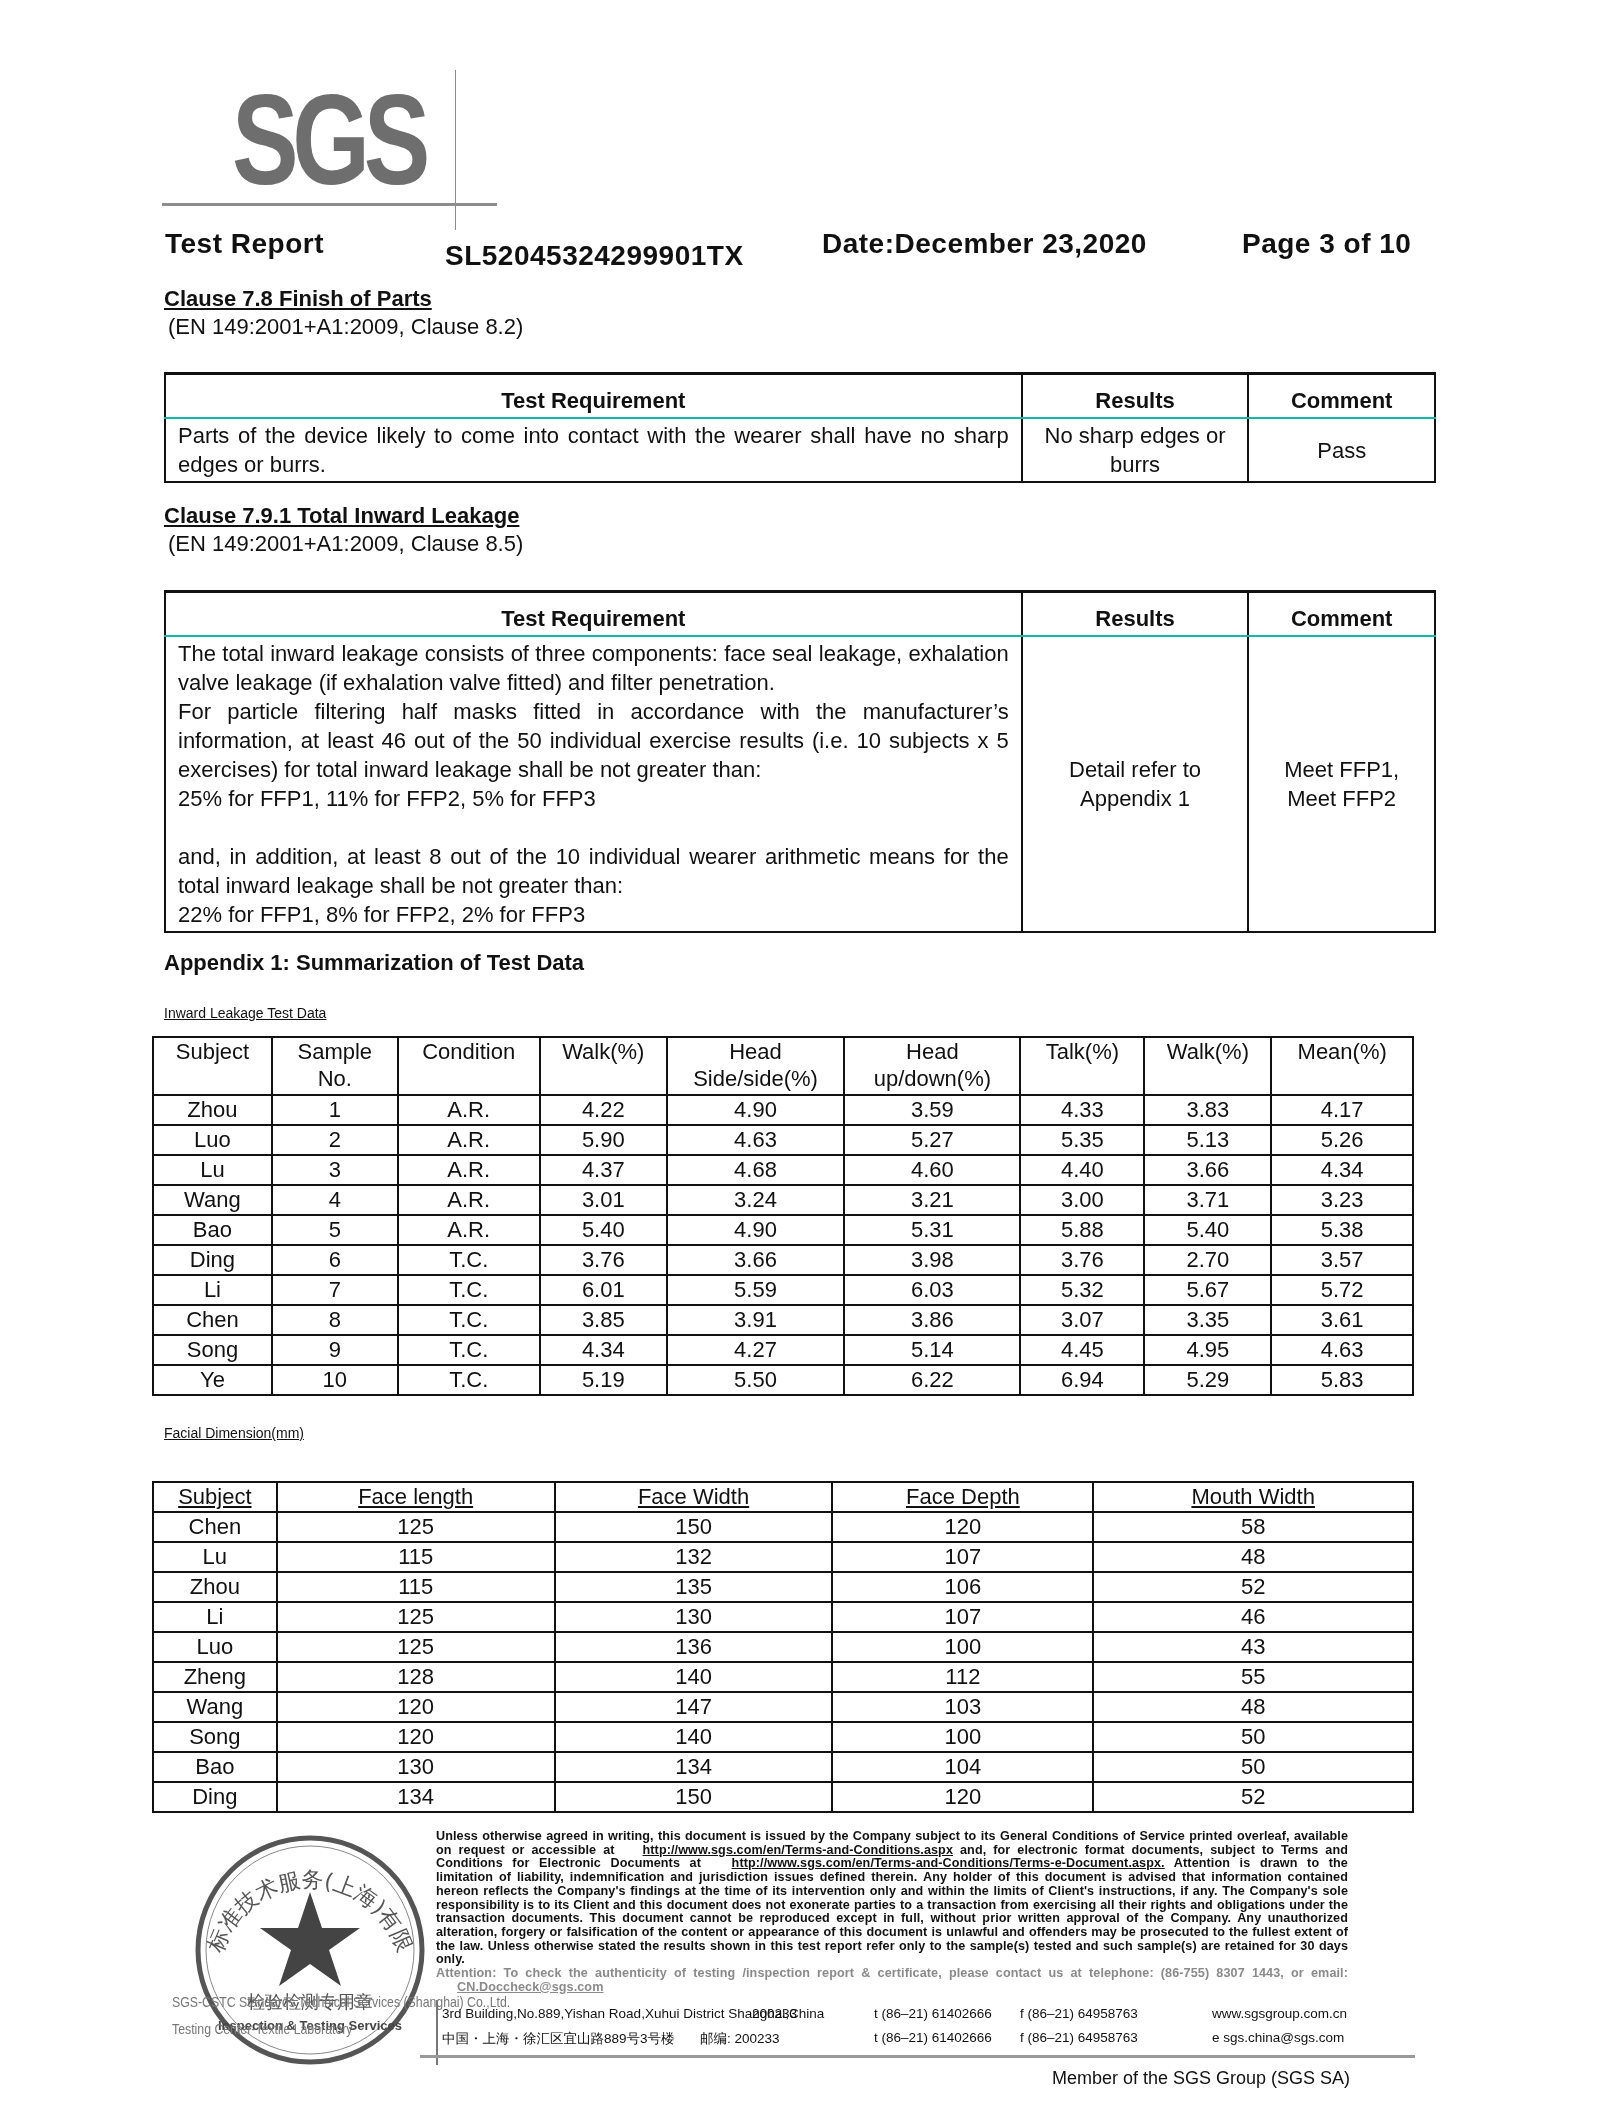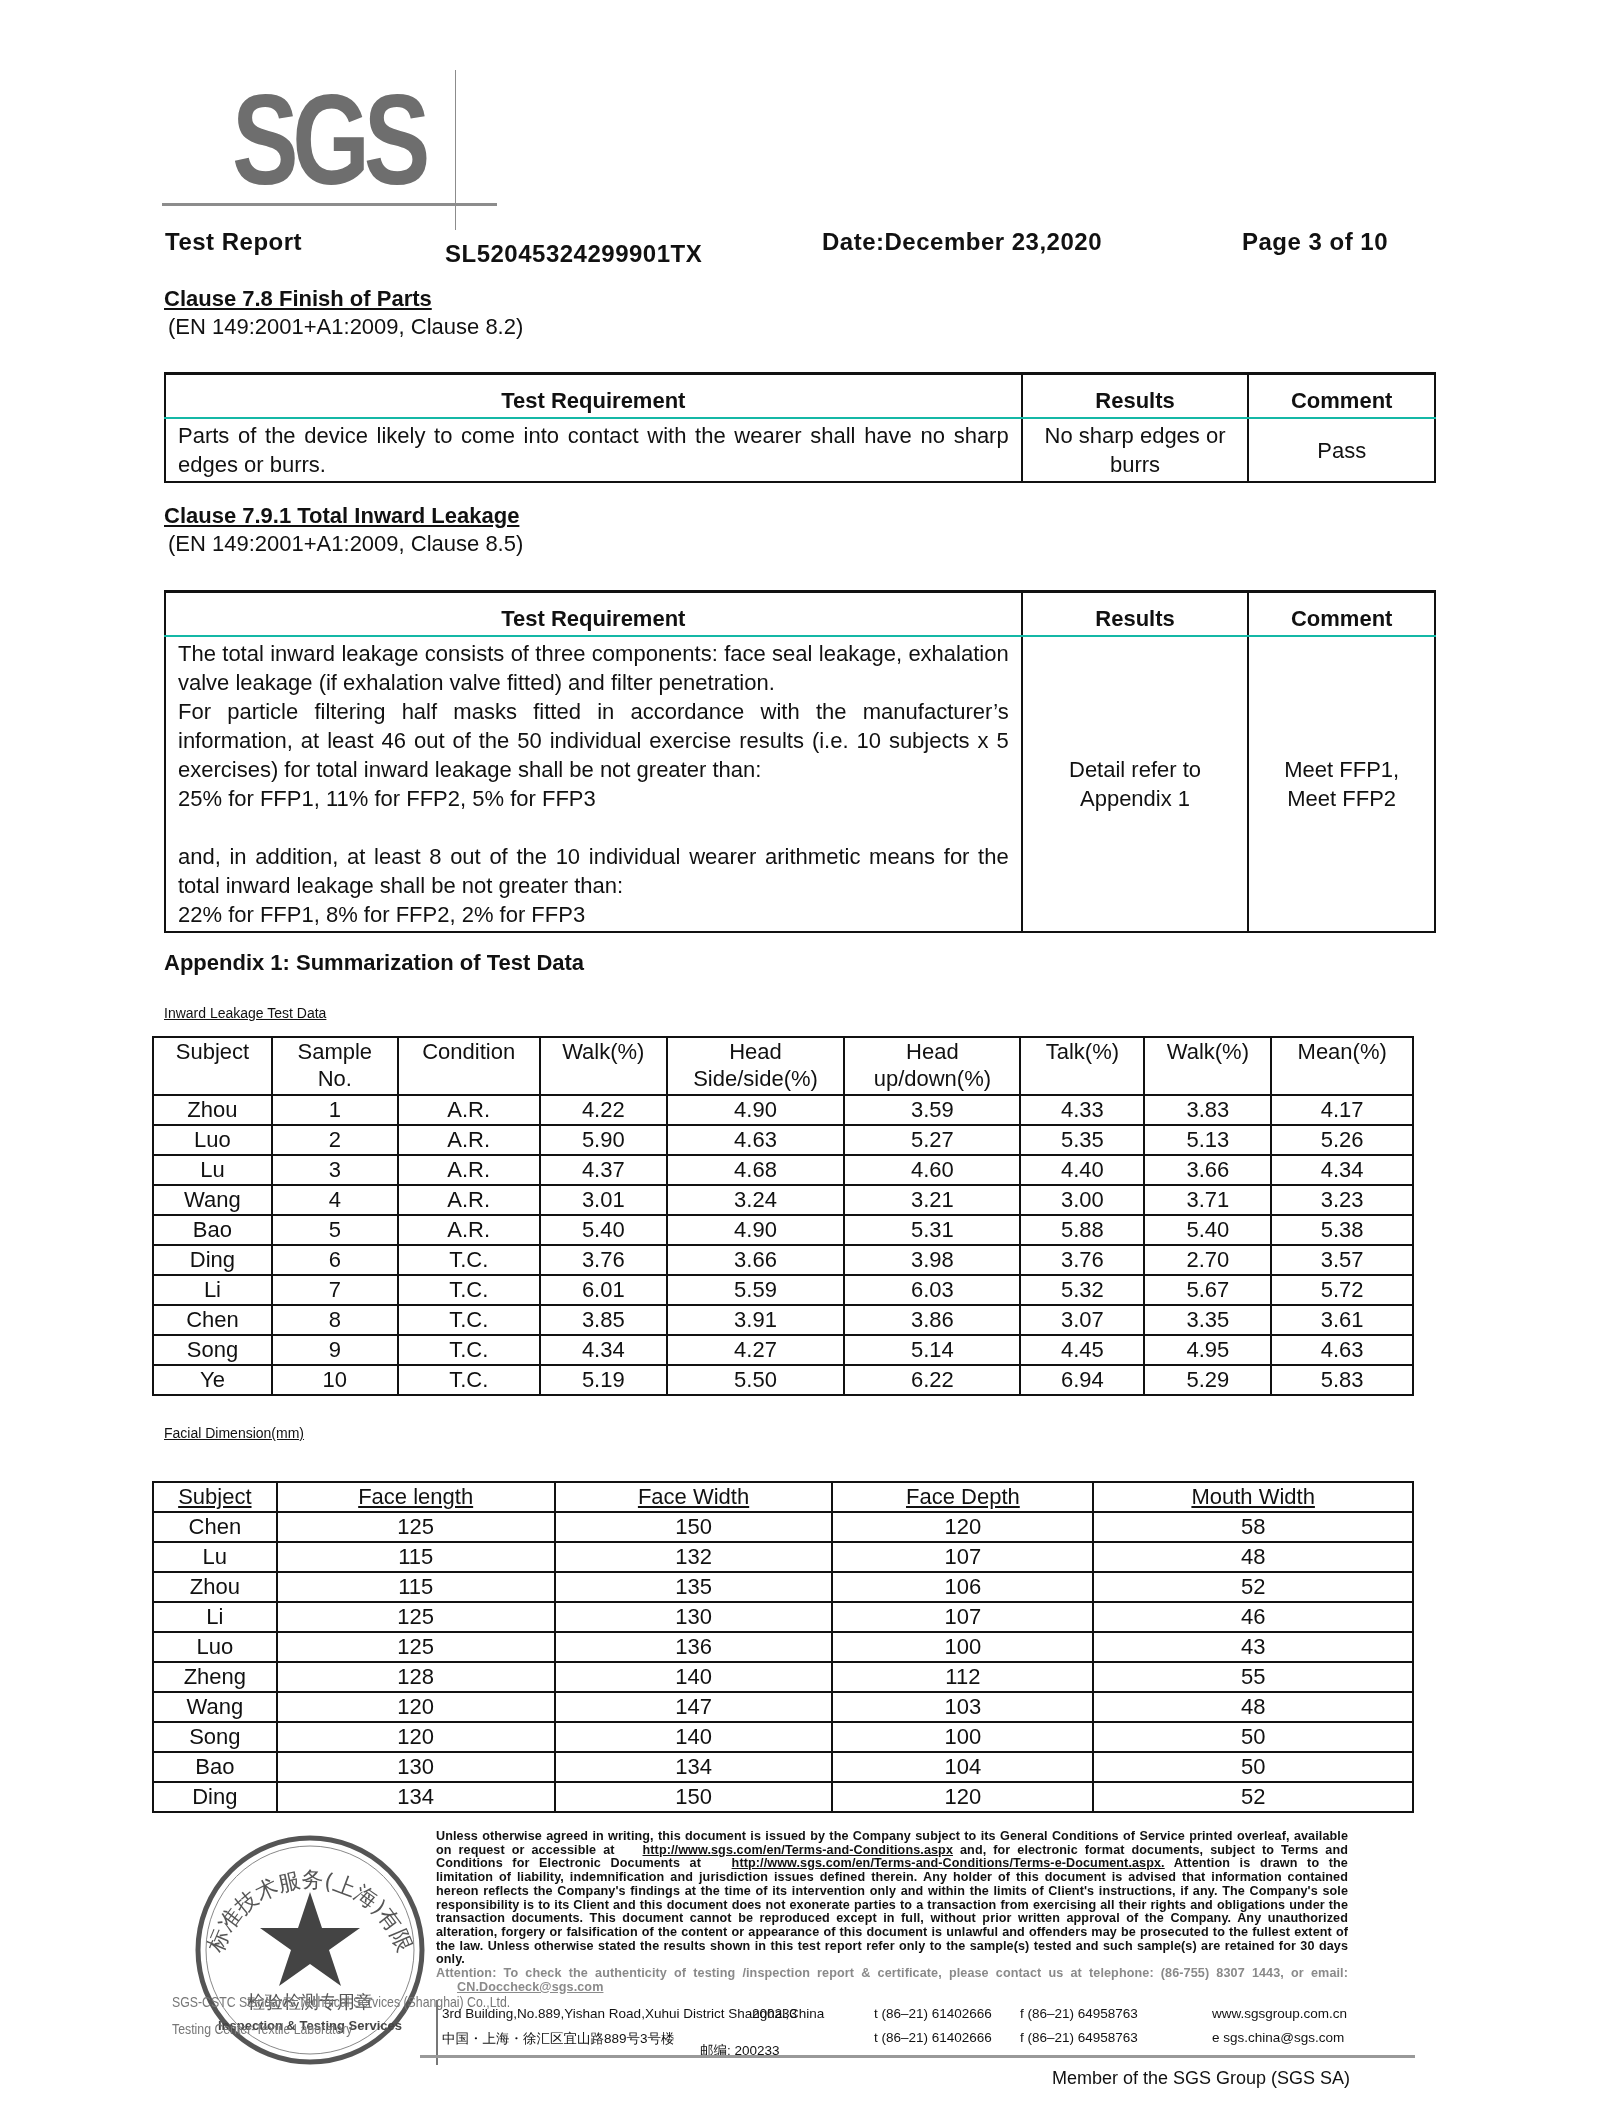--- a/index.html
+++ b/index.html
@@ -9,21 +9,21 @@
 
   
   .logo { left: 232px; top: 68px; width: 220px; height: 140px; }
   .logo-text { position: absolute; left: 0; top: 8px; font-family: "Liberation Sans", sans-serif;
                font-weight: bold; font-size: 128px; letter-spacing: -8px; color: #6e6e6e;
                transform: scaleX(0.78); transform-origin: left top; line-height: 1; }
   .logo-hline { position: absolute; left: 162px; top: 203px; width: 335px; height: 3px; background: #8c8c8c; }
   .logo-vline { position: absolute; left: 455px; top: 70px; width: 1px; height: 160px; background: #8c8c8c; }
 
   
-  .hdr { top: 228px; font-weight: bold; font-size: 24px; letter-spacing: 0.5px; }
+  .hdr { top: 228px; font-weight: bold; font-size: 28px; letter-spacing: 0.5px; }
   .hdr-title { left: 165px; }
   .hdr-num { left: 445px; margin-top: 12px; }
   .hdr-date { left: 822px; }
   .hdr-page { left: 1242px; }
 
   .clause-title { font-weight: bold; font-size: 22px; text-decoration: underline; left: 164px; }
   .clause-sub { font-size: 22px; left: 168px; }
 
   table.req { position: absolute; left: 164px; width: 1272px; border-collapse: collapse;
               border-top: 3px solid #111; border-bottom: 2px solid #111; }
@@ -380,21 +380,21 @@
 
 <div class="abs legal">
   <span>Unless otherwise agreed in writing, this document is issued by the Company subject to its General Conditions of Service printed overleaf, available on request or accessible at </span><a>http://www.sgs.com/en/Terms-and-Conditions.aspx</a><span> and, for electronic format documents, subject to Terms and Conditions for Electronic Documents at </span><a>http://www.sgs.com/en/Terms-and-Conditions/Terms-e-Document.aspx.</a><span> Attention is drawn to the limitation of liability, indemnification and jurisdiction issues defined therein. Any holder of this document is advised that information contained hereon reflects the Company's findings at the time of its intervention only and within the limits of Client's instructions, if any. The Company's sole responsibility is to its Client and this document does not exonerate parties to a transaction from exercising all their rights and obligations under the transaction documents. This document cannot be reproduced except in full, without prior written approval of the Company. Any unauthorized alteration, forgery or falsification of the content or appearance of this document is unlawful and offenders may be prosecuted to the fullest extent of the law. Unless otherwise stated the results shown in this test report refer only to the sample(s) tested and such sample(s) are retained for 30 days only.</span>
   <div class="attention"><span>Attention: To check the authenticity of testing /inspection report &amp; certificate, please contact us at telephone: (86-755) 8307 1443, or email: </span><a class="attention" style="color:#8a8a8a;">CN.Doccheck@sgs.com</a></div>
 </div>
 
 <div class="abs addr-vline"></div>
 <div class="abs addr-row" style="left:442px; top:2006px;">3rd Building,No.889,Yishan Road,Xuhui District Shanghai,China</div>
 <div class="abs addr-row" style="left:752px; top:2006px;">200233</div>
 <div class="abs addr-row" style="left:442px; top:2030px;">中国・上海・徐汇区宜山路889号3号楼</div>
-<div class="abs addr-row" style="left:700px; top:2030px;margin-top:12px;">邮编: 200233</div>
+<div class="abs addr-row" style="left:700px; top:2030px;">邮编: 200233</div>
 <div class="abs addr-row" style="left:874px; top:2006px;">t (86–21) 61402666</div>
 <div class="abs addr-row" style="left:1020px; top:2006px;">f (86–21) 64958763</div>
 <div class="abs addr-row" style="left:1212px; top:2006px;">www.sgsgroup.com.cn</div>
 <div class="abs addr-row" style="left:874px; top:2030px;">t (86–21) 61402666</div>
 <div class="abs addr-row" style="left:1020px; top:2030px;">f (86–21) 64958763</div>
 <div class="abs addr-row" style="left:1212px; top:2030px;">e  sgs.china@sgs.com</div>
 <div class="abs addr-hline" style="top:2055px;"></div>
 <div class="abs member">Member of the SGS Group (SGS SA)</div>
 
 </body></html>

